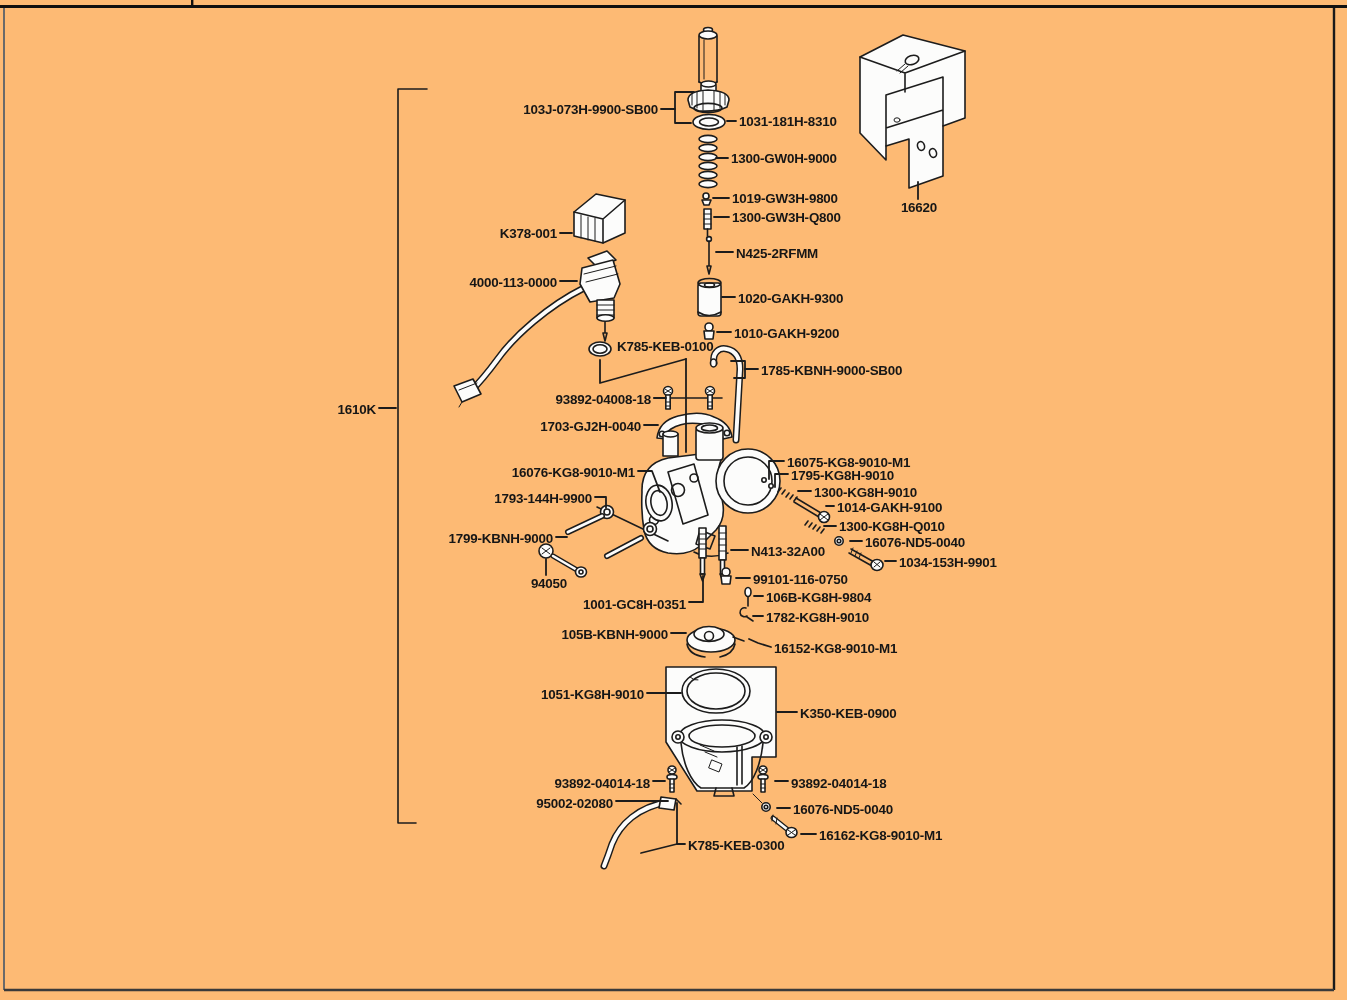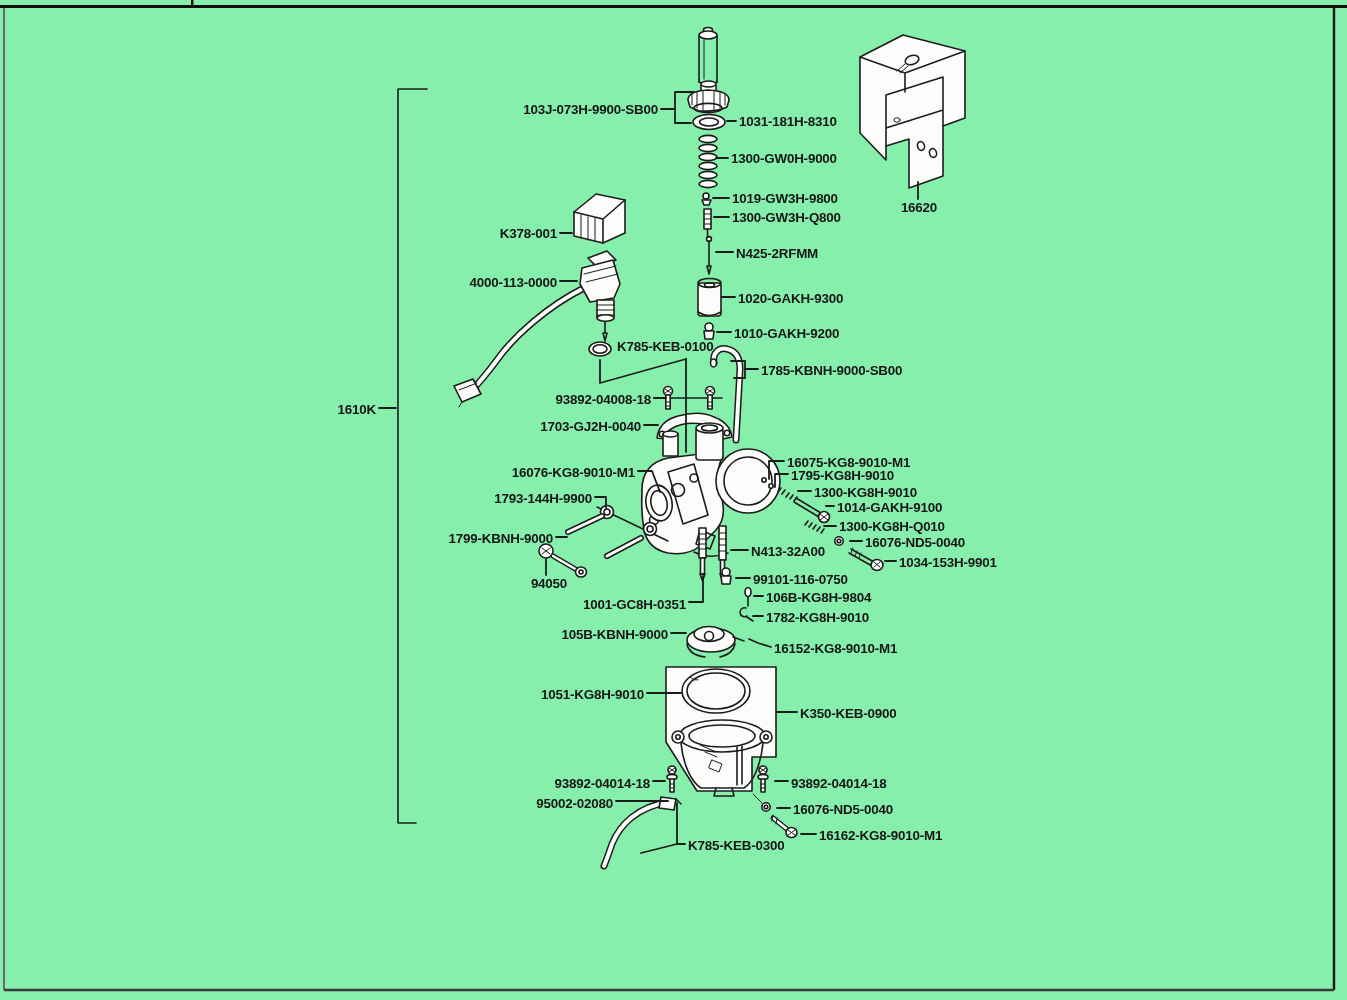--- a/index.html
+++ b/index.html
@@ -1,16 +1,16 @@
 <!DOCTYPE html>
 <html><head>
 <meta charset="utf-8">
 <style>
   html,body{margin:0;padding:0;background:#ffffff;}
-  .page{position:relative;width:1347px;height:1000px;background:#86efac;overflow:hidden;
+  .page{position:relative;width:1347px;height:1000px;background:#fdba74;overflow:hidden;
         font-family:"Liberation Sans", sans-serif;}
   svg{position:absolute;left:0;top:0;}
   .part-label{
     font-family:"Liberation Sans","DejaVu Sans",sans-serif;
     font-weight:bold;font-size:13.4px;fill:#161616;letter-spacing:-0.2px;
   }
   .leader{fill:none;stroke:#1c1c1c;stroke-width:1.8;stroke-linecap:round;stroke-linejoin:round;}
   .ln{fill:none;stroke:#1c1c1c;stroke-width:1.6;stroke-linecap:round;stroke-linejoin:round;}
   .wf{fill:#fcfcfb;}
   .tube{fill:none;stroke:#1c1c1c;stroke-width:7;stroke-linecap:round;}

